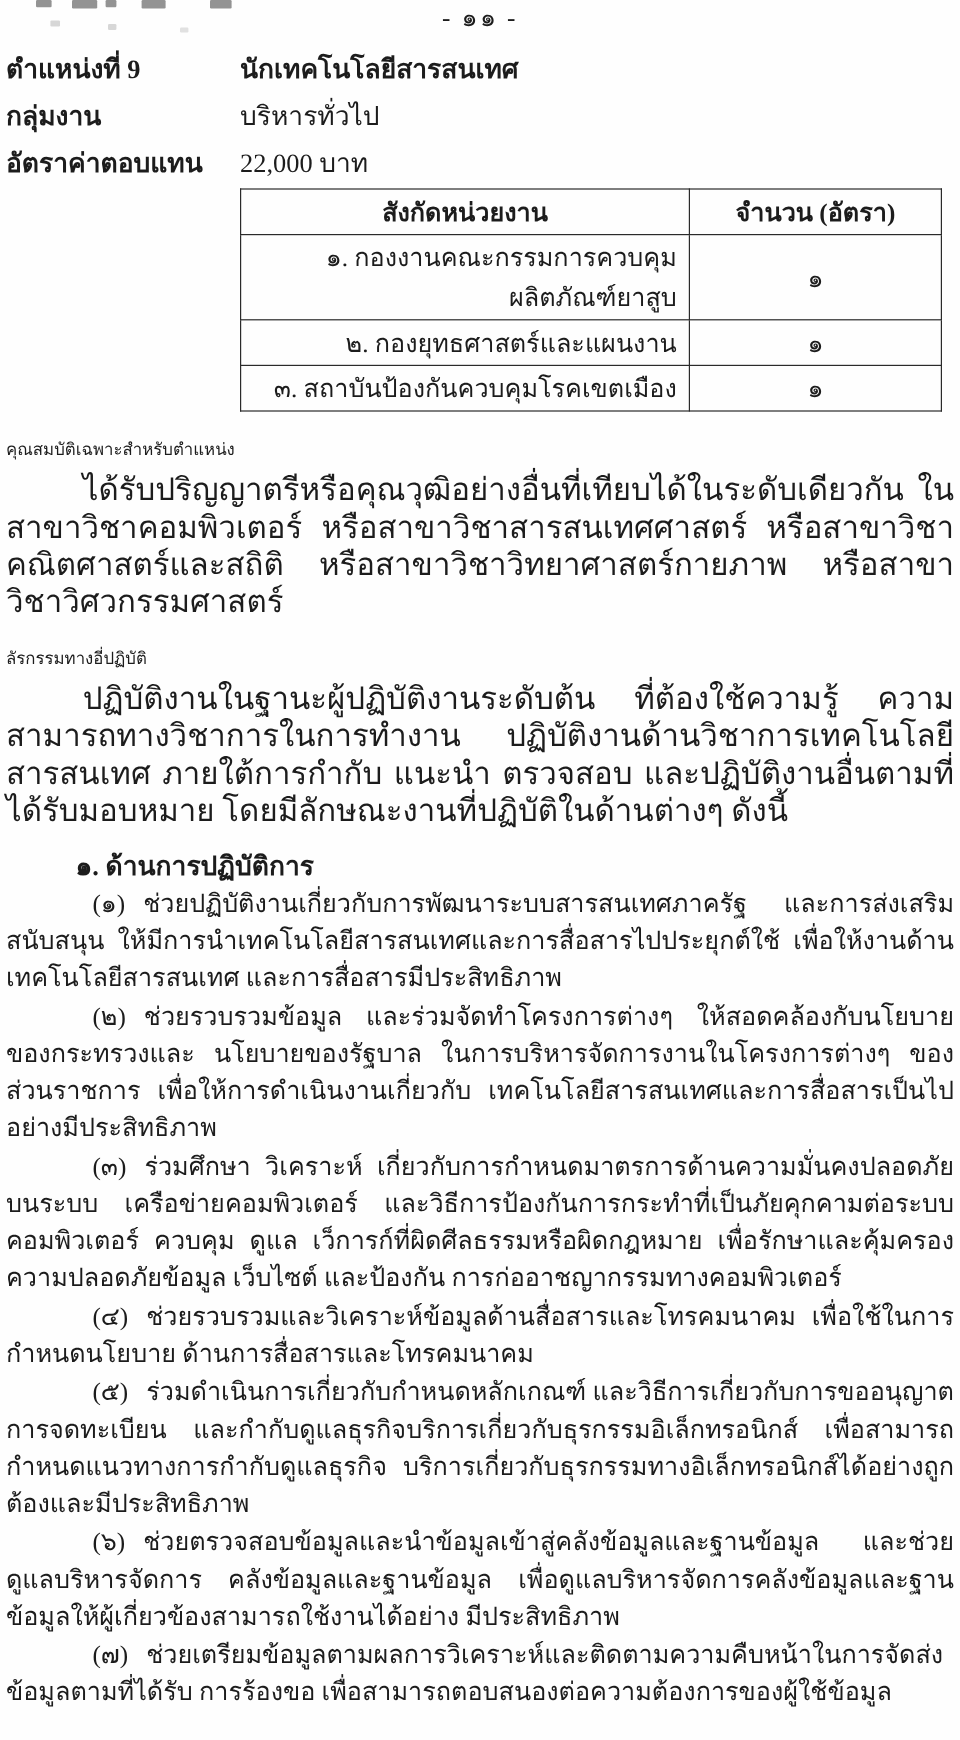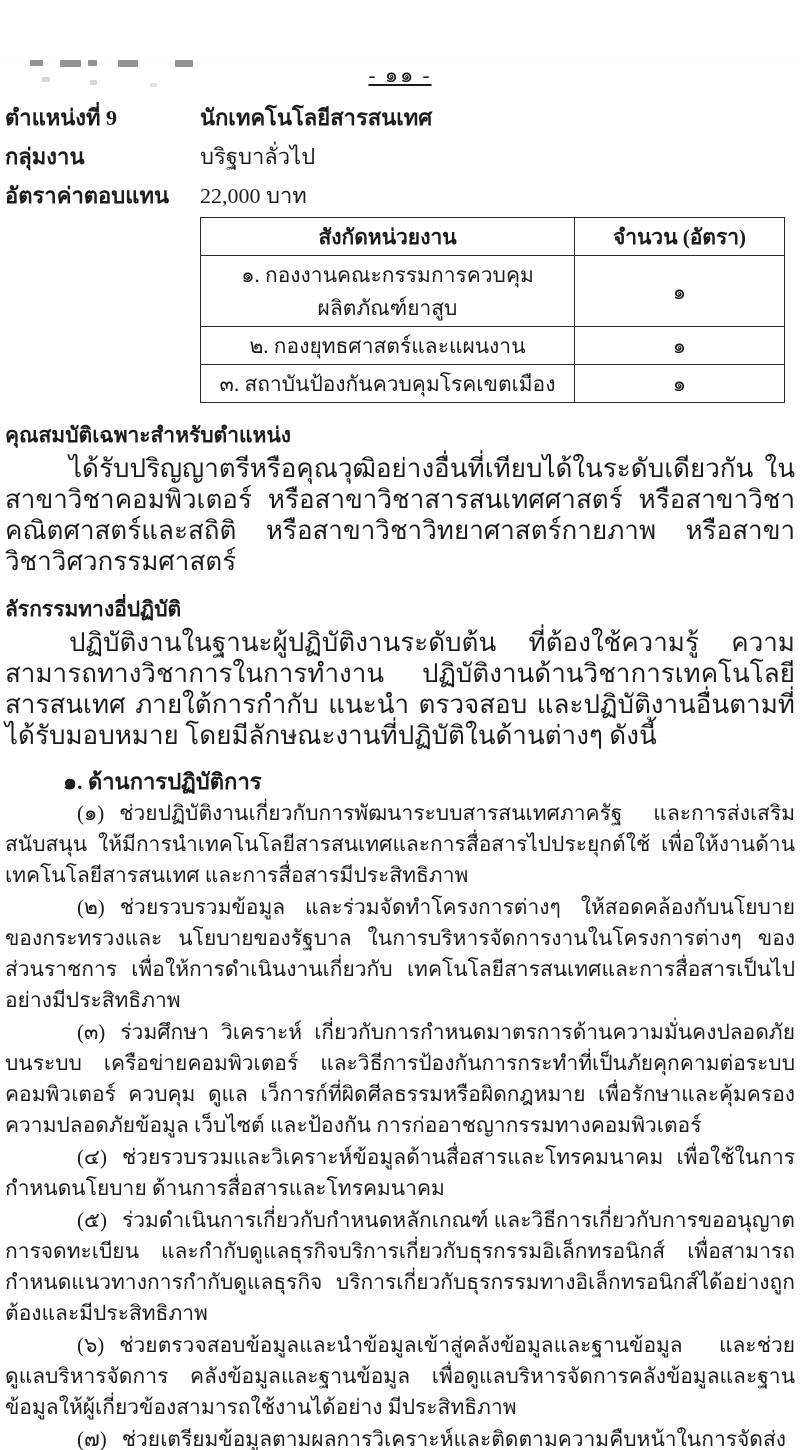--- a/index.html
+++ b/index.html
@@ -26,25 +26,23 @@
   .scan-noise i:nth-child(1) { left: 30px;  top: 0; width: 13px; height: 6px; }
   .scan-noise i:nth-child(2) { left: 60px;  top: 0; width: 21px; height: 7px; }
   .scan-noise i:nth-child(3) { left: 88px;  top: 0; width: 9px;  height: 6px; }
   .scan-noise i:nth-child(4) { left: 118px; top: 0; width: 20px; height: 7px; }
   .scan-noise i:nth-child(5) { left: 175px; top: 0; width: 18px; height: 7px; }
   .scan-noise i:nth-child(6) { left: 42px;  top: 17px; width: 8px; height: 5px; opacity: .2; }
   .scan-noise i:nth-child(7) { left: 90px;  top: 20px; width: 7px; height: 5px; opacity: .2; }
   .scan-noise i:nth-child(8) { left: 150px; top: 23px; width: 7px; height: 4px; opacity: .15; }
 
   .page-number {
-    margin-top: 60px;
     text-align: center;
     font-size: 21px; line-height: 31px;
     letter-spacing: 2px;
-    text-decoration: underline;
   }
 
   .fields { margin-top: 7px; }
   .field-row { display: grid; grid-template-columns: 195px 1fr; min-height: 39px; align-items: start; }
   .field-label { font-weight: bold; font-size: 22px; line-height: 39px; }
   .field-value { font-size: 22px; line-height: 39px; }
   .field-value.bold { font-weight: bold; }
 
   table.vacancy {
     margin-left: 195px;
@@ -57,26 +55,26 @@
   table.vacancy th, table.vacancy td {
     border: 1.6px solid #2a2a2a;
     font-size: 21px;
     padding: 2px 10px;
     height: 32px;
     font-weight: normal;
   }
   table.vacancy th { font-weight: bold; text-align: center; }
   table.vacancy col.c-unit { width: 374px; }
   table.vacancy col.c-count { width: 210px; }
-  table.vacancy td.unit { text-align: center; }
+  table.vacancy td.unit { text-align: right; }
   table.vacancy td.count { text-align: center; }
 
   .sec-heading {
-    font-weight: bold;
-    font-size: 21px; line-height: 31px;
+    font-weight: normal;
+    font-size: 14px; line-height: 31px;
     margin-top: 17px;
   }
   p.body {
     font-size: 26px; line-height: 31px;
     text-align: justify;
     text-indent: 64px;
     margin-top: 2px;
   }
   .duty-heading {
     font-weight: bold;
@@ -110,21 +108,21 @@
 
   <div class="page-number">- ๑๑ -</div>
 
   <div class="fields">
     <div class="field-row">
       <span class="field-label">ตำแหน่งที่ 9</span>
       <span class="field-value bold">นักเทคโนโลยีสารสนเทศ</span>
     </div>
     <div class="field-row">
       <span class="field-label">กลุ่มงาน</span>
-      <span class="field-value">บริฐบาลั่วไป</span>
+      <span class="field-value">บริหารทั่วไป</span>
     </div>
     <div class="field-row">
       <span class="field-label">อัตราค่าตอบแทน</span>
       <span class="field-value">22,000 บาท</span>
     </div>
   </div>
 
   <table class="vacancy">
     <colgroup>
         <col class="c-unit">

